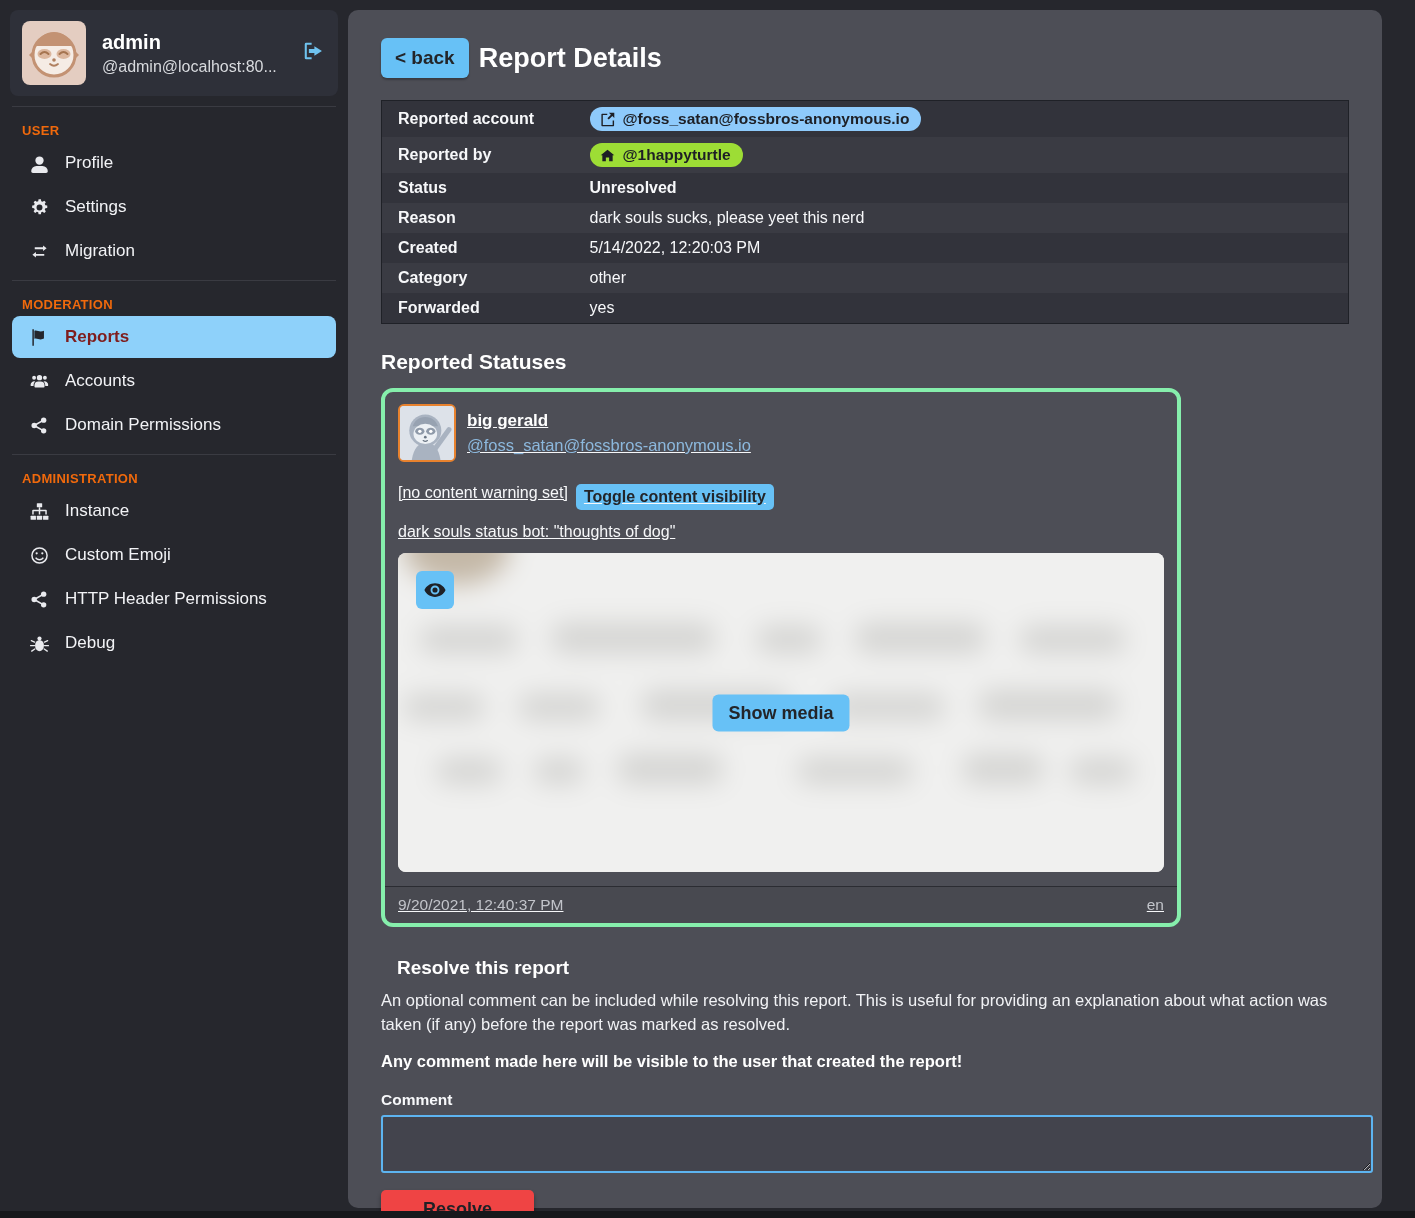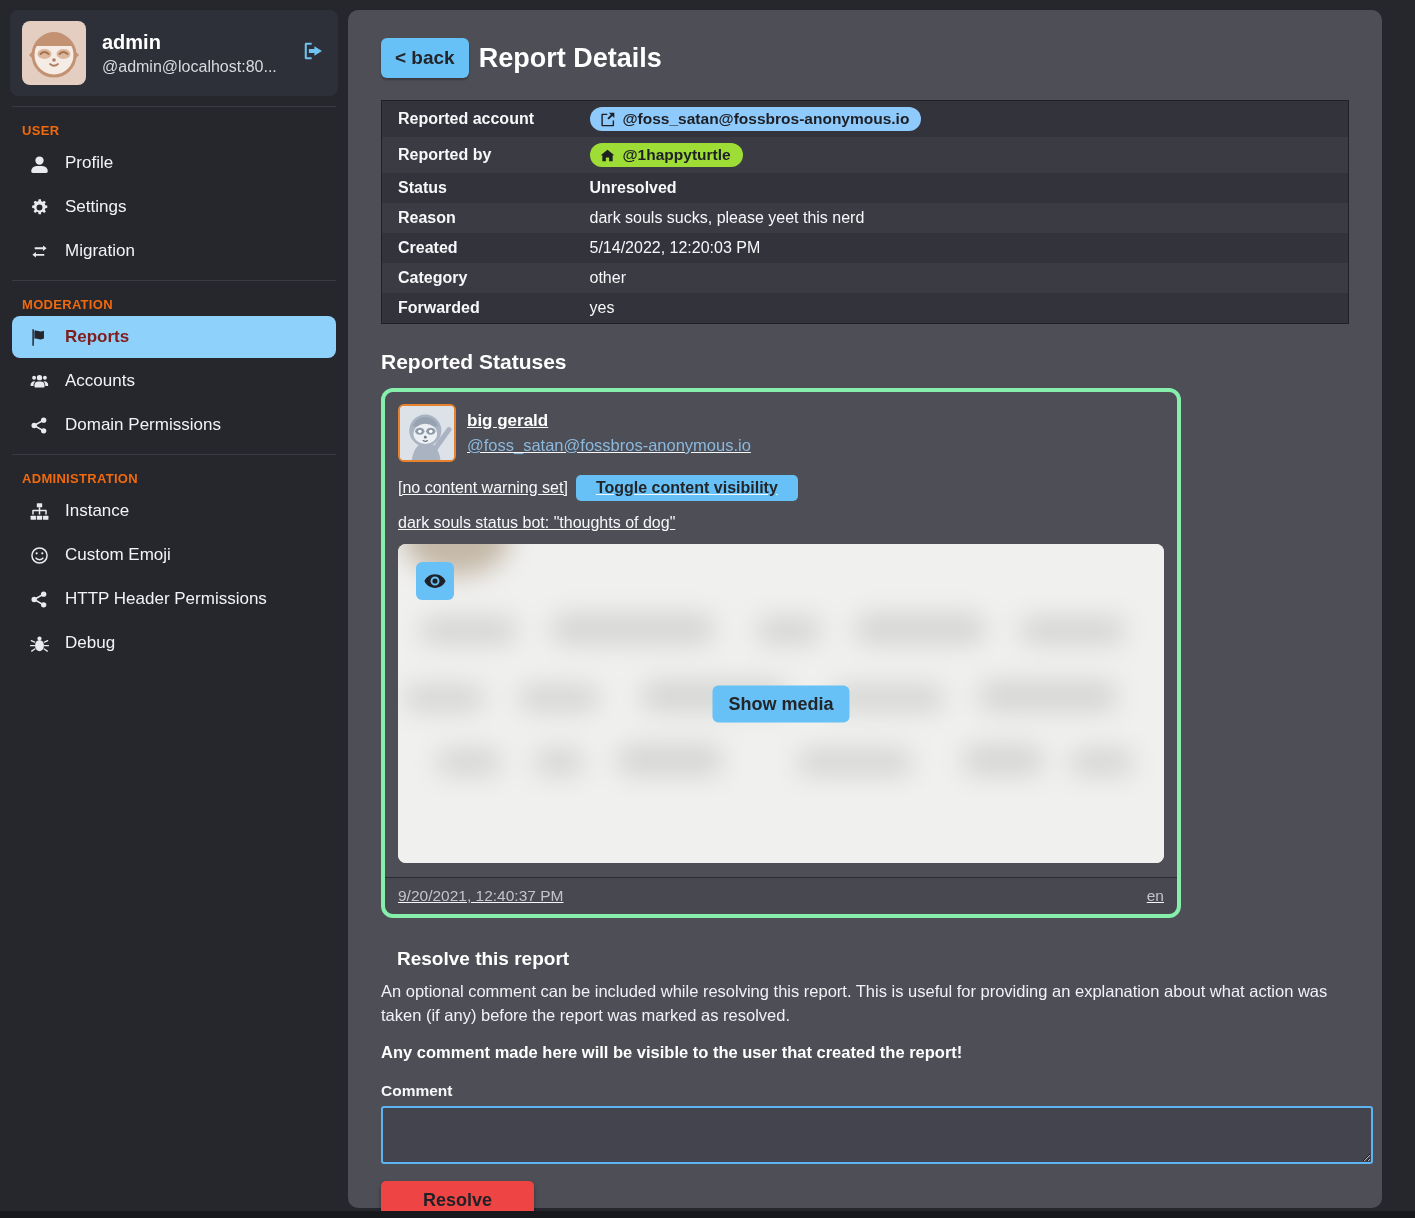--- a/index.html
+++ b/index.html
@@ -67,21 +67,21 @@
   .status-body { padding:12px 13px 14px; }
   .status-header { display:flex; gap:11px; align-items:center; }
   .status-avatar { width:58px; height:58px; border-radius:6px; border:2px solid #e8822e; overflow:hidden; flex:none; background:#dde2e9; }
   .status-avatar svg { display:block; width:54px; height:54px; }
   .status-names { display:flex; flex-direction:column; gap:5px; }
   .status-displayname { font-weight:700; font-size:17px; color:#fff; }
   .status-handle { font-size:16.5px; color:#8cb8dd; cursor:pointer; }
   .cw-row { display:flex; align-items:center; gap:8px; margin-top:13px; font-size:16px; }
   .toggle-btn {
     background:#67c1f6; color:#232529; font-weight:700; font-size:16px;
-    border:none; border-radius:5px; padding:4px 20px; cursor:pointer; font-family:inherit;
+    border:none; border-radius:5px; padding:4px 8px; cursor:pointer; font-family:inherit;margin-top:9px;
   }
   .status-content { margin:13px 0 12px; font-size:16px; }
   .media-wrap { position:relative; height:319px; border-radius:8px; overflow:hidden; background:#efefee; }
   .media-blur { position:absolute; inset:-28px; background:#f0f0ef; filter:blur(13px); }
   .blob { position:absolute; border-radius:14px; background:#d4d4d2; }
   .blob.brown { background:#97805f; opacity:.5; border-radius:50%; }
   .eye-btn {
     position:absolute; top:18px; left:18px; width:38px; height:38px; z-index:2;
     background:#67c1f6; border:none; border-radius:6px; cursor:pointer;
     display:flex; align-items:center; justify-content:center; color:#1f2126;

